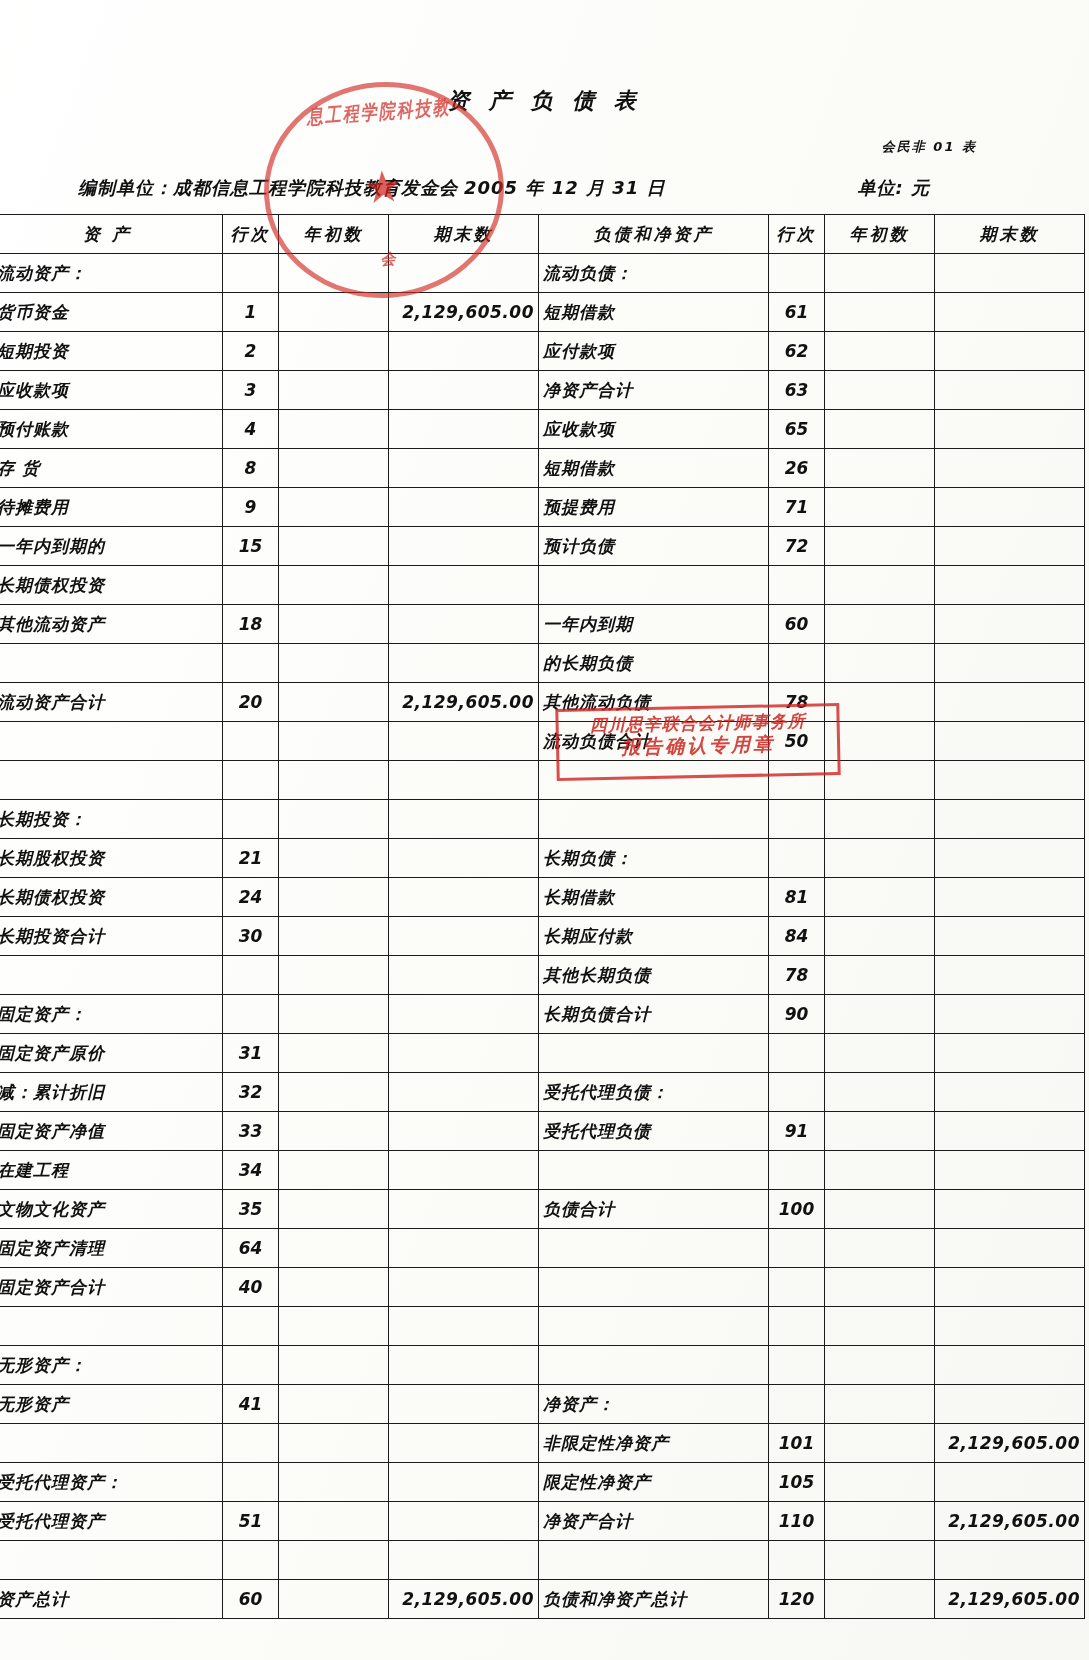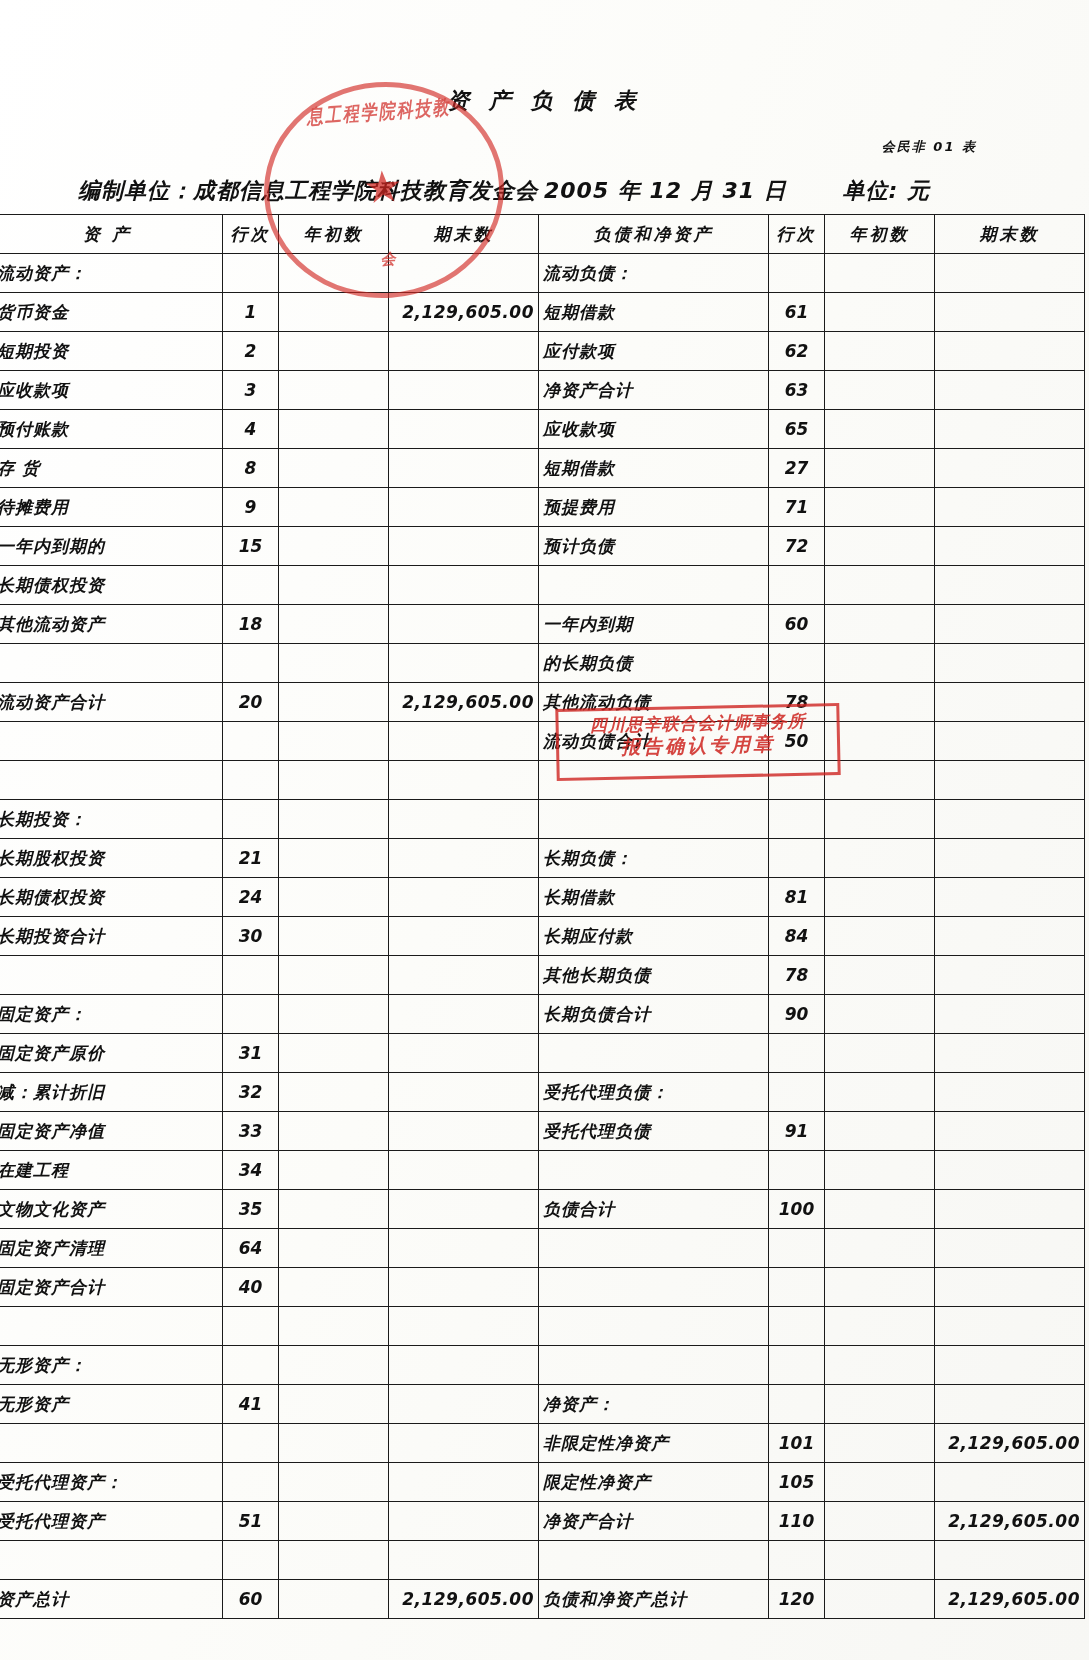--- a/index.html
+++ b/index.html
@@ -47,21 +47,21 @@
     right: 112px;
     font-size: 13px;
     font-weight: bold;
     letter-spacing: 2px;
   }
   .meta-row {
     position: absolute;
     top: 176px;
     left: 78px;
     width: 940px;
-    font-size: 22px;
+    font-size: 18px;
     font-weight: bold;
     display: flex;
     align-items: baseline;
   }
   .meta-left { white-space: nowrap; letter-spacing: 1px; }
   .meta-unit {
     position: absolute;
     right: 88px;
     top: 0;
     white-space: nowrap;
@@ -262,21 +262,21 @@
           <td class="num">65</td>
           <td class="amt"></td>
           <td class="amt"></td>
         </tr>
         <tr>
           <td class="lbl ind1">存   货</td>
           <td class="num">8</td>
           <td class="amt"></td>
           <td class="amt"></td>
           <td class="lbl ind1">短期借款</td>
-          <td class="num">27</td>
+          <td class="num">26</td>
           <td class="amt"></td>
           <td class="amt"></td>
         </tr>
         <tr>
           <td class="lbl ind1">待摊费用</td>
           <td class="num">9</td>
           <td class="amt"></td>
           <td class="amt"></td>
           <td class="lbl ind1">预提费用</td>
           <td class="num">71</td>

